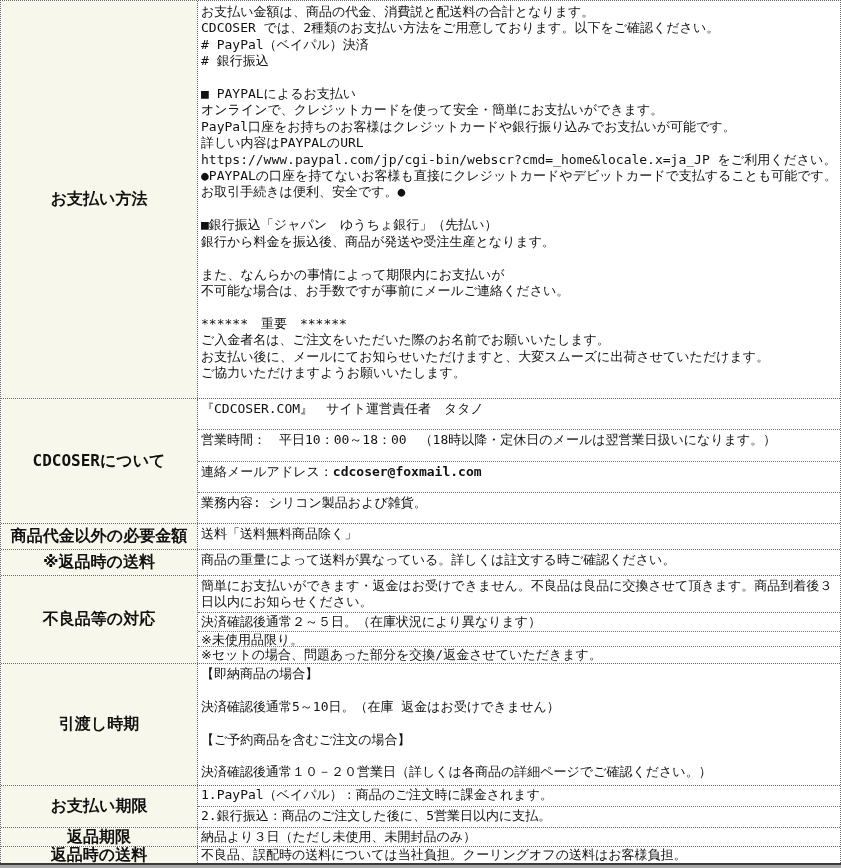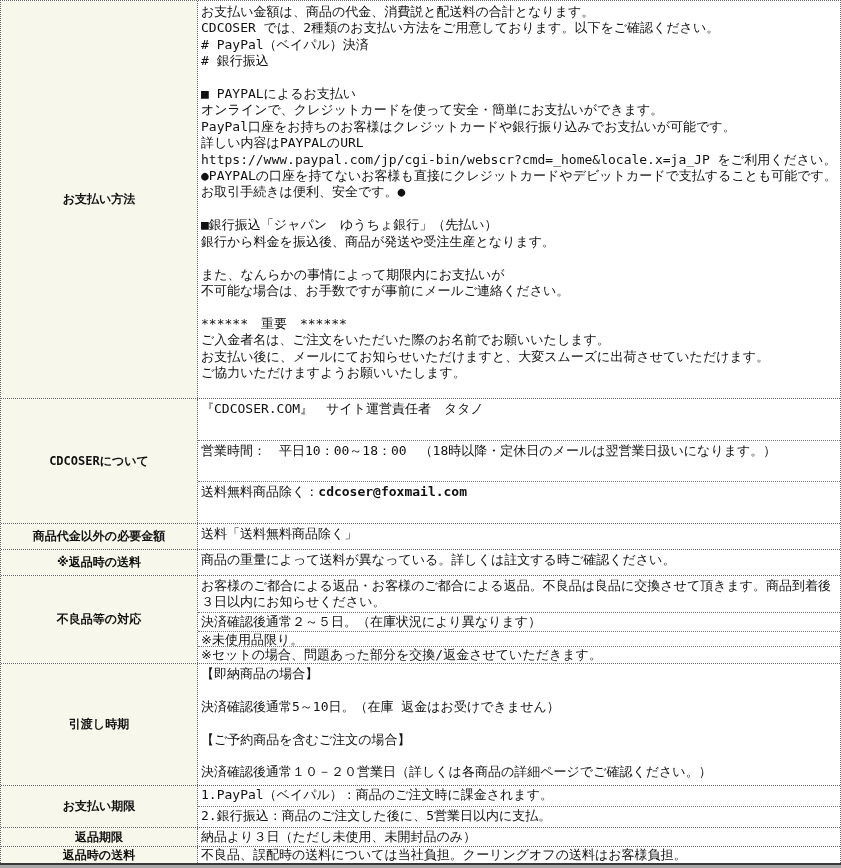--- a/index.html
+++ b/index.html
@@ -2,21 +2,21 @@
 <html><head>
 <meta charset="utf-8">
 <style>
   html,body{margin:0;padding:0;background:#ffffff;}
   body{font-family:"DejaVu Sans Mono","DejaVu Sans",monospace;color:#111111;}
   .table{width:841px;box-sizing:border-box;border:1px dotted #666;border-bottom:none;}
   .row{display:flex;box-sizing:border-box;border-top:1px dotted #666;}
   .row:first-child{border-top:none;}
   .label{width:197px;min-width:197px;box-sizing:border-box;background:#f8f7eb;
          border-right:1px dotted #666;display:flex;align-items:center;justify-content:center;
-         font-weight:bold;font-size:12px;text-align:center;padding:0 4px;}
+         font-weight:bold;font-size:16px;text-align:center;padding:0 4px;}
   .content{flex:1;display:flex;flex-direction:column;min-width:0;overflow:hidden;}
   .cell{box-sizing:border-box;padding:2px 3px 1px 3px;font-size:13px;line-height:16px;
         border-top:1px dotted #777;overflow:hidden;white-space:pre-wrap;}
   .cell:first-child{border-top:none;}
   .lines .line{min-height:16.4px;line-height:16.4px;white-space:pre-wrap;}
   .r1{height:397px;} .r1 .cell{padding-top:3px;}
   .r2{height:125px;} .r2 .cell{flex:1;}
   .r3{height:26px;}  .r4{height:26px;}
   .r5{height:88px;}
   .r5 .c1{height:36px;} .r5 .c2{height:20px;padding-top:1px;}
@@ -38,42 +38,43 @@
     <div class="content">
       <div class="cell lines"><div class="line">お支払い金額は、商品の代金、消費説と配送料の合計となります。</div><div class="line">CDCOSER では、2種類のお支払い方法をご用意しております。以下をご確認ください。</div><div class="line"># PayPal（ベイパル）決済</div><div class="line"># 銀行振込</div><div class="line">&nbsp;</div><div class="line">■ PAYPALによるお支払い</div><div class="line">オンラインで、クレジットカードを使って安全・簡単にお支払いができます。</div><div class="line">PayPal口座をお持ちのお客様はクレジットカードや銀行振り込みでお支払いが可能です。</div><div class="line">詳しい内容はPAYPALのURL</div><div class="line">https://www.paypal.com/jp/cgi-bin/webscr?cmd=_home&amp;locale.x=ja_JP をご利用ください。</div><div class="line">●PAYPALの口座を持てないお客様も直接にクレジットカードやデビットカードで支払することも可能です。</div><div class="line">お取引手続きは便利、安全です。●</div><div class="line">&nbsp;</div><div class="line">■銀行振込「ジャパン　ゆうちょ銀行」（先払い）</div><div class="line">銀行から料金を振込後、商品が発送や受注生産となります。</div><div class="line">&nbsp;</div><div class="line">また、なんらかの事情によって期限内にお支払いが</div><div class="line">不可能な場合は、お手数ですが事前にメールご連絡ください。</div><div class="line">&nbsp;</div><div class="line">******　重要　******</div><div class="line">ご入金者名は、ご注文をいただいた際のお名前でお願いいたします。</div><div class="line">お支払い後に、メールにてお知らせいただけますと、大変スムーズに出荷させていただけます。</div><div class="line">ご協力いただけますようお願いいたします。</div></div>
     </div>
   </div>
 
   <div class="row r2">
     <div class="label">CDCOSERについて</div>
     <div class="content">
       <div class="cell">『CDCOSER.COM』　サイト運営責任者　タタノ</div>
       <div class="cell">営業時間：　平日10：00～18：00　（18時以降・定休日のメールは翌営業日扱いになります。）</div>
-      <div class="cell"><span>送料無料商品除く：</span><b class="email">cdcoser@foxmail.com</b></div>
+      <div class="cell"><span>連絡メールアドレス：</span><b class="email">cdcoser@foxmail.com</b></div>
+      <div class="cell">業務内容: シリコン製品および雑貨。</div>
     </div>
   </div>
 
   <div class="row r3">
     <div class="label">商品代金以外の必要金額</div>
     <div class="content">
       <div class="cell">送料「送料無料商品除く」</div>
     </div>
   </div>
 
   <div class="row r4">
     <div class="label">※返品時の送料</div>
     <div class="content">
       <div class="cell">商品の重量によって送料が異なっている。詳しくは註文する時ご確認ください。</div>
     </div>
   </div>
 
   <div class="row r5">
     <div class="label">不良品等の対応</div>
     <div class="content">
-      <div class="cell c1">お客様のご都合による返品・お客様のご都合による返品。不良品は良品に交換させて頂きます。商品到着後３日以内にお知らせください。</div>
+      <div class="cell c1">簡単にお支払いができます・返金はお受けできません。不良品は良品に交換させて頂きます。商品到着後３日以内にお知らせください。</div>
       <div class="cell c2">決済確認後通常２～５日。（在庫状況により異なります）</div>
       <div class="cell c3">※未使用品限り。</div>
       <div class="cell c4">※セットの場合、問題あった部分を交換/返金させていただきます。</div>
     </div>
   </div>
 
   <div class="row r6">
     <div class="label">引渡し時期</div>
     <div class="content">
       <div class="cell lines"><div class="line">【即納商品の場合】</div><div class="line">&nbsp;</div><div class="line">決済確認後通常5～10日。（在庫 返金はお受けできません）</div><div class="line">&nbsp;</div><div class="line">【ご予約商品を含むご注文の場合】</div><div class="line">&nbsp;</div><div class="line">決済確認後通常１０－２０営業日（詳しくは各商品の詳細ページでご確認ください。）</div></div>

